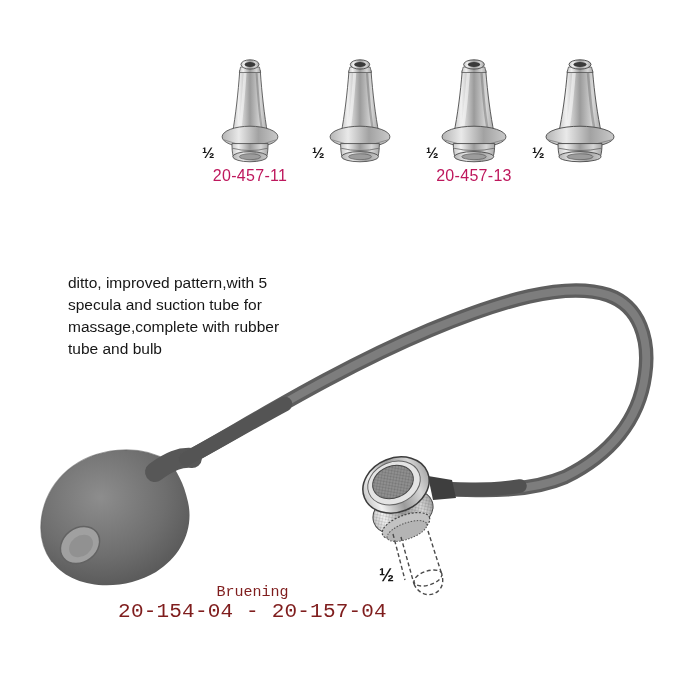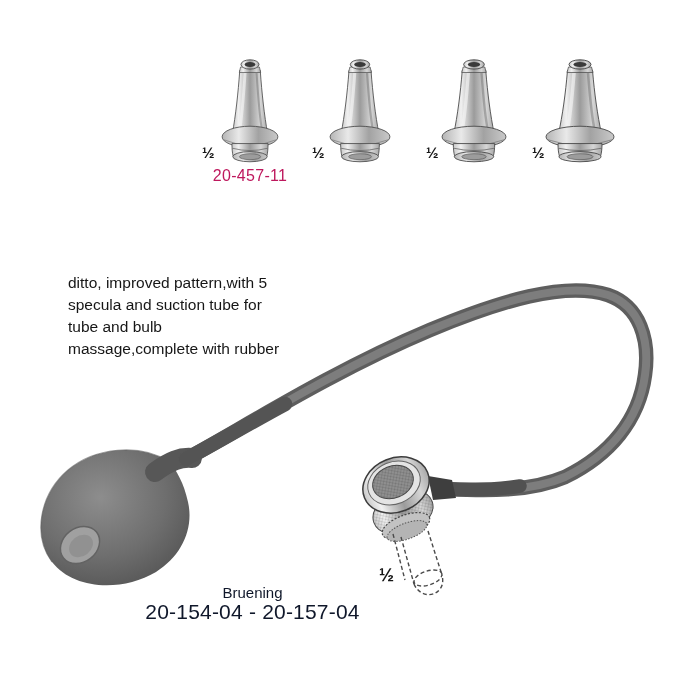--- a/index.html
+++ b/index.html
@@ -76,21 +76,22 @@
     font-size: 18px;
     font-weight: bold;
     color: #161616;
   }
   .assembly-caption {
     position: absolute;
     left: 95px;
     top: 583px;
     width: 315px;
     text-align: center;
-    color: #0f172a;
+    color: #7f1d1d;
+    font-family: Liberation Mono, monospace;
   }
   .assembly-caption .caption-name { font-size: 15px; line-height: 19px; }
   .assembly-caption .caption-codes { font-size: 21px; line-height: 20px; letter-spacing: 0.2px; }
 </style>
 </head>
 <body>
 
 <div class="page">
 
   <svg class="hidden-defs" xmlns="http://www.w3.org/2000/svg" aria-hidden="true">
@@ -151,34 +152,35 @@
         <use href="#spec-shape"></use>
       </svg>
     <span class="scale-label">½</span>
   </figure>
 
   <figure class="speculum-figure" style="left:414px">
     <svg viewBox="0 0 100 130" preserveAspectRatio="none" width="94">
         <use href="#spec-shape"></use>
       </svg>
     <span class="scale-label">½</span>
+    <figcaption class="catalog-number">20-457-13</figcaption>
   </figure>
 
   <figure class="speculum-figure" style="left:520px">
     <svg viewBox="0 0 100 130" preserveAspectRatio="none" width="100">
         <use href="#spec-shape"></use>
       </svg>
     <span class="scale-label">½</span>
   </figure>
 
   <div class="description">
     <div>ditto, improved pattern,with 5</div>
     <div>specula and suction tube for</div>
+    <div>massage,complete with rubber</div>
     <div>tube and bulb</div>
-    <div>massage,complete with rubber</div>
   </div>
 
   <svg class="assembly-svg" viewBox="0 270 690 330" xmlns="http://www.w3.org/2000/svg">
 
     <g>
       <path d="M 170 462
                C 140 443 95 447 68 470
                C 40 494 32 535 52 562
                C 74 590 122 592 156 572
                C 182 556 194 528 188 502

